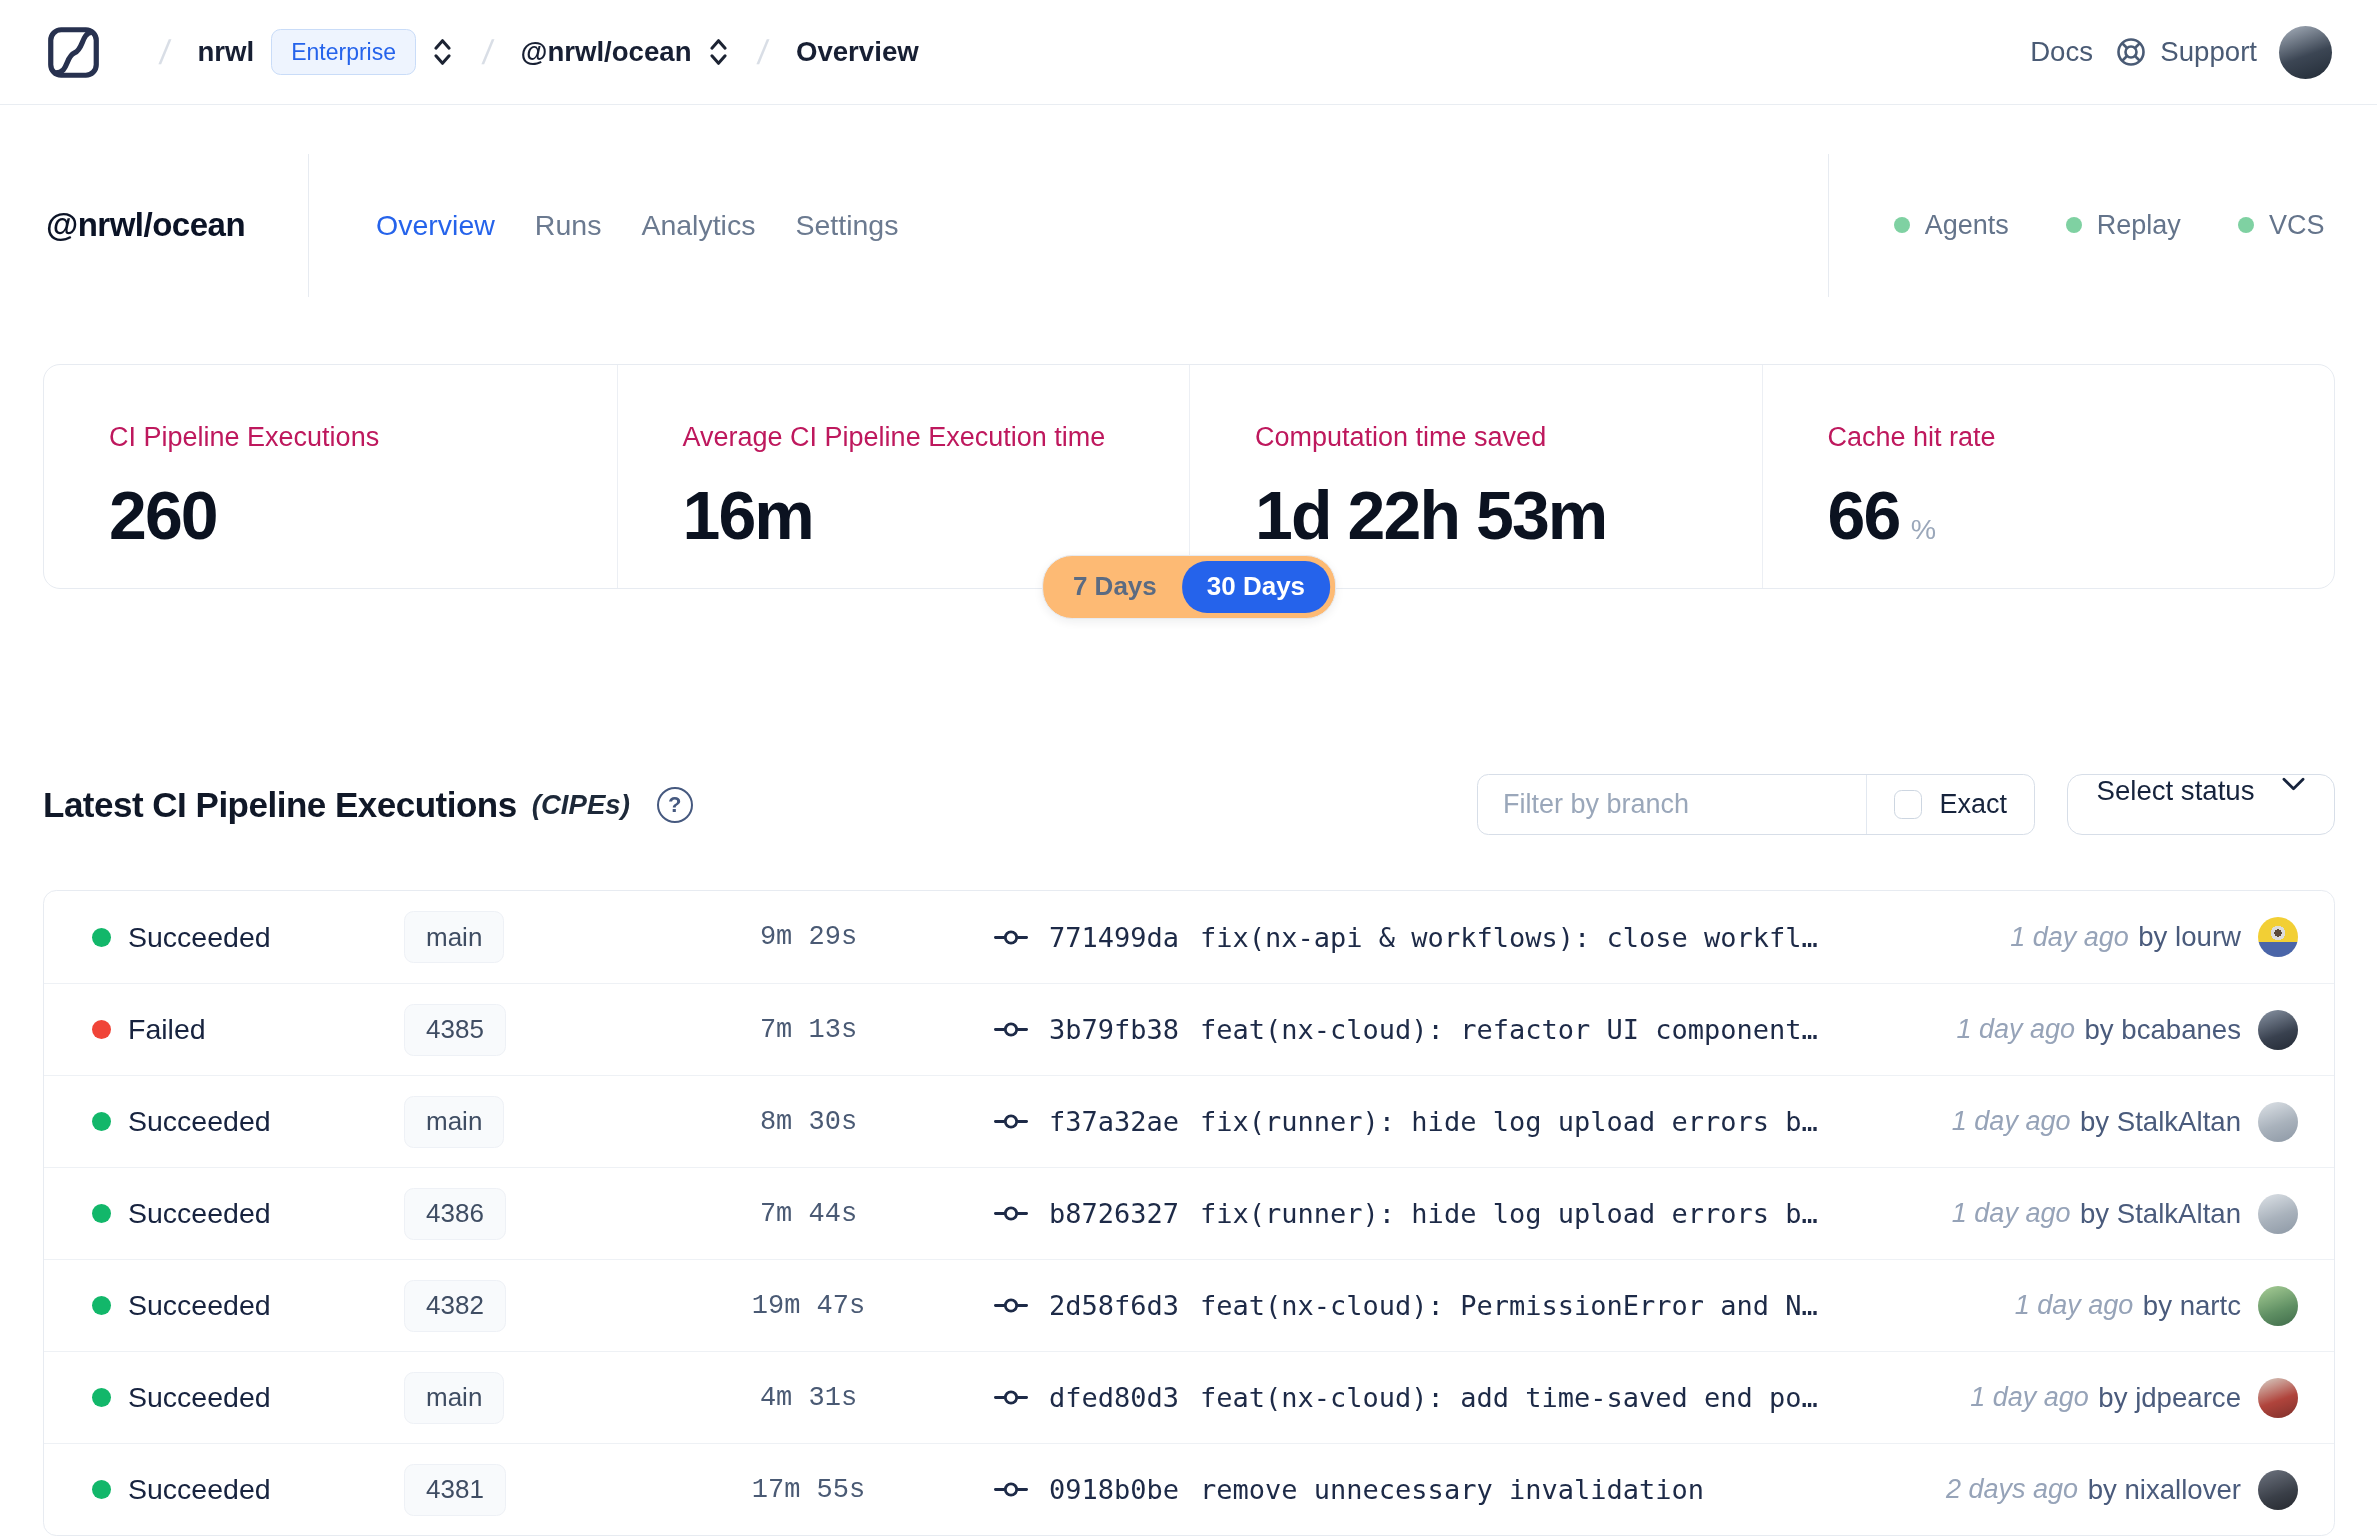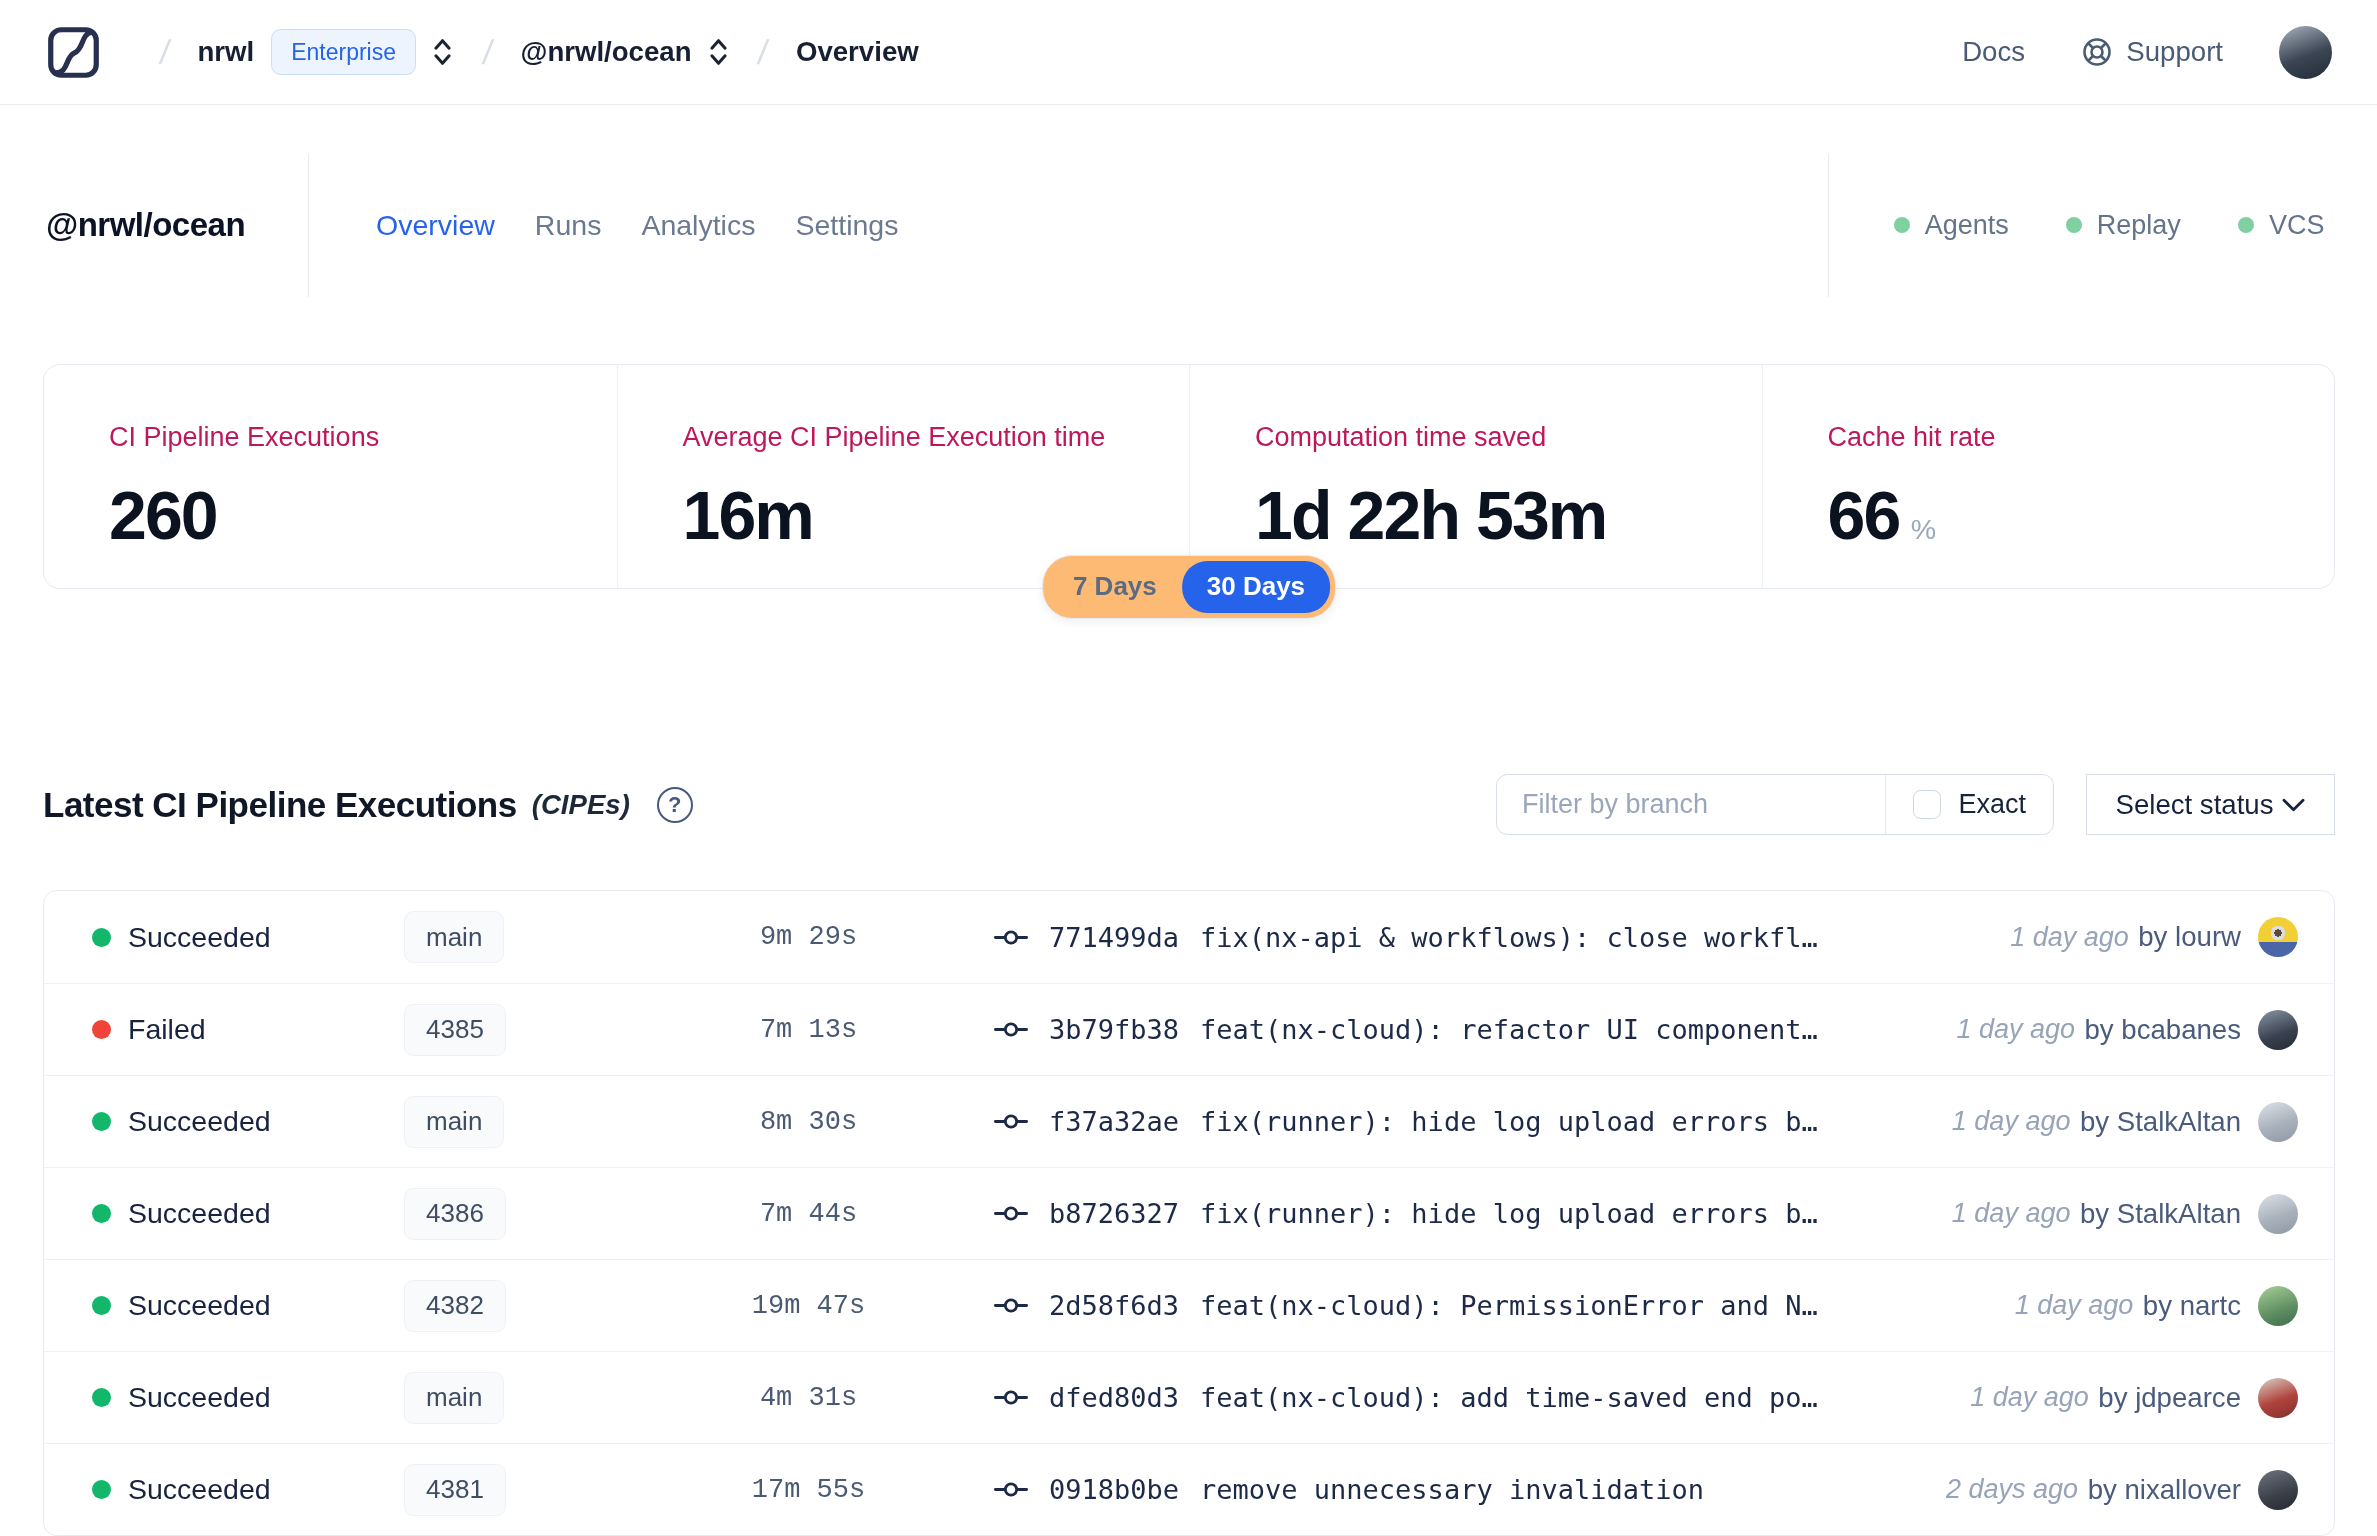--- a/index.html
+++ b/index.html
@@ -16,21 +16,21 @@
   }
   .logo { display:flex; align-items:center; margin-right:30px; cursor:pointer; }
   .crumb-slash { color:#d9dee6; font-size:34px; font-weight:300; margin:0 28.5px; transform:skewX(-8deg); }
   .crumb-txt { font-size:27.6px; font-weight:600; color:#171f33; }
   .badge-enterprise {
     margin-left:17px; padding:8.6px 19px; border-radius:9.5px;
     background:#eef4fe; border:1px solid #c9dcf8;
     color:var(--accent,#2563eb); font-size:23px; font-weight:500;
   }
   .sel-chevrons { margin-left:15px; display:flex; align-items:center; }
-  .nav-right { margin-left:auto; display:flex; align-items:center; gap:56px; }
+  .nav-right { margin-left:auto; display:flex; align-items:center; gap:22px; }
   .nav-link { font-size:27.6px; font-weight:500; color:#4a5b75; display:flex; align-items:center; gap:13.3px; cursor:pointer; }
   .avatar { border-radius:50%; display:inline-block; }
   .avatar.nav-av { width:53px; height:53px; background:linear-gradient(160deg,#aab3bf,#3c4654 55%,#222b36); }
 
   
   .header-row { display:flex; align-items:center; padding:0 46px; margin-top:84px; height:72px; }
   .ws-title { font-size:33px; font-weight:700; color:#0b1326; letter-spacing:-0.5px; }
   .vdiv { width:1px; height:143px; background:#e7ebf1; }
   .vdiv.left-gap { margin:0 67px 0 63px; }
   .tabs { display:flex; align-items:center; gap:40px; }
@@ -79,22 +79,22 @@
   .branch-input {
     width:388px; height:100%; border:none; outline:none; padding:0 25px;
     font-size:27px; color:#101828; font-family:"Liberation Sans", sans-serif; background:transparent;
   }
   .branch-input::placeholder { color:#9aa7ba; }
   .exact-seg { display:flex; align-items:center; gap:17px; height:100%; padding:0 27px; border-left:1px solid #e2e8f0; }
   .checkbox { width:28.5px; height:28.5px; border:1.9px solid #cdd6e1; border-radius:7.6px; background:#fff; cursor:pointer; }
   .exact-label { font-size:27px; color:#16233c; }
   .status-select {
     margin-left:32px; height:61px; padding:0 28.5px; background:#fff;
-    border:1px solid #d7dee8; border-radius:0;
-    display:flex; align-items:center; gap:7px; cursor:pointer;
+    border:1px solid #d7dee8; border-radius:15px;
+    display:flex; gap:26px; cursor:pointer;
     font-size:27.6px; font-weight:500; color:#16233c;
   }
 
   
   .table { margin:55px 43px 0; border:1px solid #e7ebf1; border-radius:13.3px; background:#fff; overflow:hidden; }
   .trow { height:92px; display:flex; align-items:center; border-top:1px solid #eef1f5; cursor:pointer; }
   .trow:first-child { border-top:none; }
   .dot { width:19px; height:19px; border-radius:50%; margin-left:48px; flex:none; }
   .dot.success { background:var(--success,#12b76a); }
   .dot.failed  { background:var(--failed,#f04438); }

